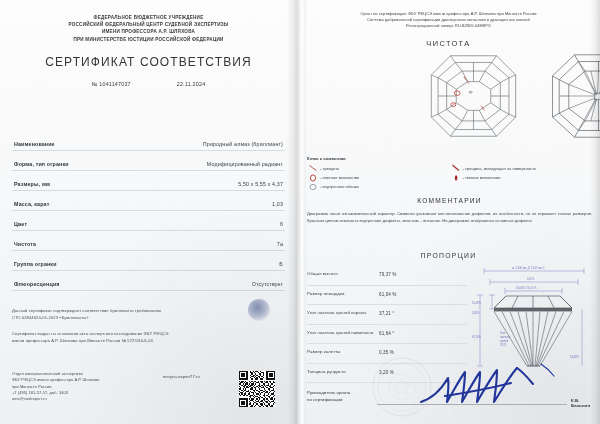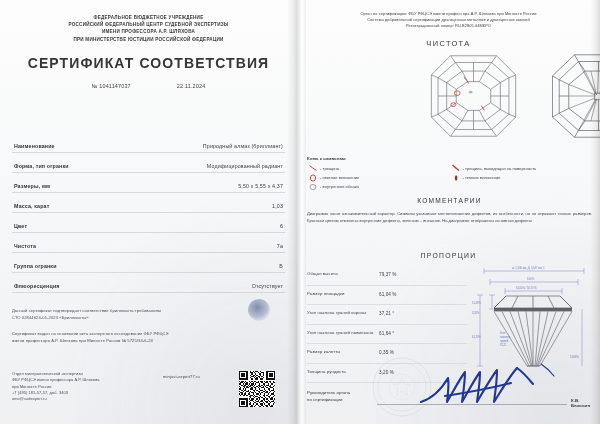--- a/index.html
+++ b/index.html
@@ -31,22 +31,22 @@
   .grain{position:absolute;inset:0;pointer-events:none;
     background:
       radial-gradient(130% 85% at 30% 10%,rgba(255,255,255,.85),rgba(255,255,255,0) 60%),
       radial-gradient(120% 90% at 85% 95%,rgba(170,175,182,.20),rgba(255,255,255,0) 55%);
     mix-blend-mode:multiply;opacity:.7;}
 
   
   .hdr{margin:14px 18px 0 18px;text-align:center;}
   .hdr div{font-size:4.6px;letter-spacing:.25px;line-height:7.2px;
     font-weight:700;color:#3a3a3c;text-transform:uppercase;}
-  .title{margin-top:12px;text-align:center;font-size:14px;
-    letter-spacing:1.1px;color:#35353a;font-weight:700;}
+  .title{margin-top:12px;text-align:center;font-size:12px;
+    letter-spacing:1.1px;color:#35353a;font-weight:400;}
   .numrow{margin-top:12px;display:flex;justify-content:center;gap:46px;
     font-size:5.4px;color:#3c3c40;letter-spacing:.2px;}
 
   .spec{margin:44px 12px 0 12px;}
   .srow{display:flex;align-items:flex-end;justify-content:space-between;
     border-bottom:.6px solid #d7dade;padding:0 2px 2.4px 2px;height:16.6px;}
   .slabel{font-size:5.3px;font-weight:700;color:#30343a;letter-spacing:.15px;}
   .sval{font-size:5.3px;color:#3a3d42;letter-spacing:.15px;text-align:right;}
 
   .legal{position:absolute;left:12px;right:16px;top:308px;}

